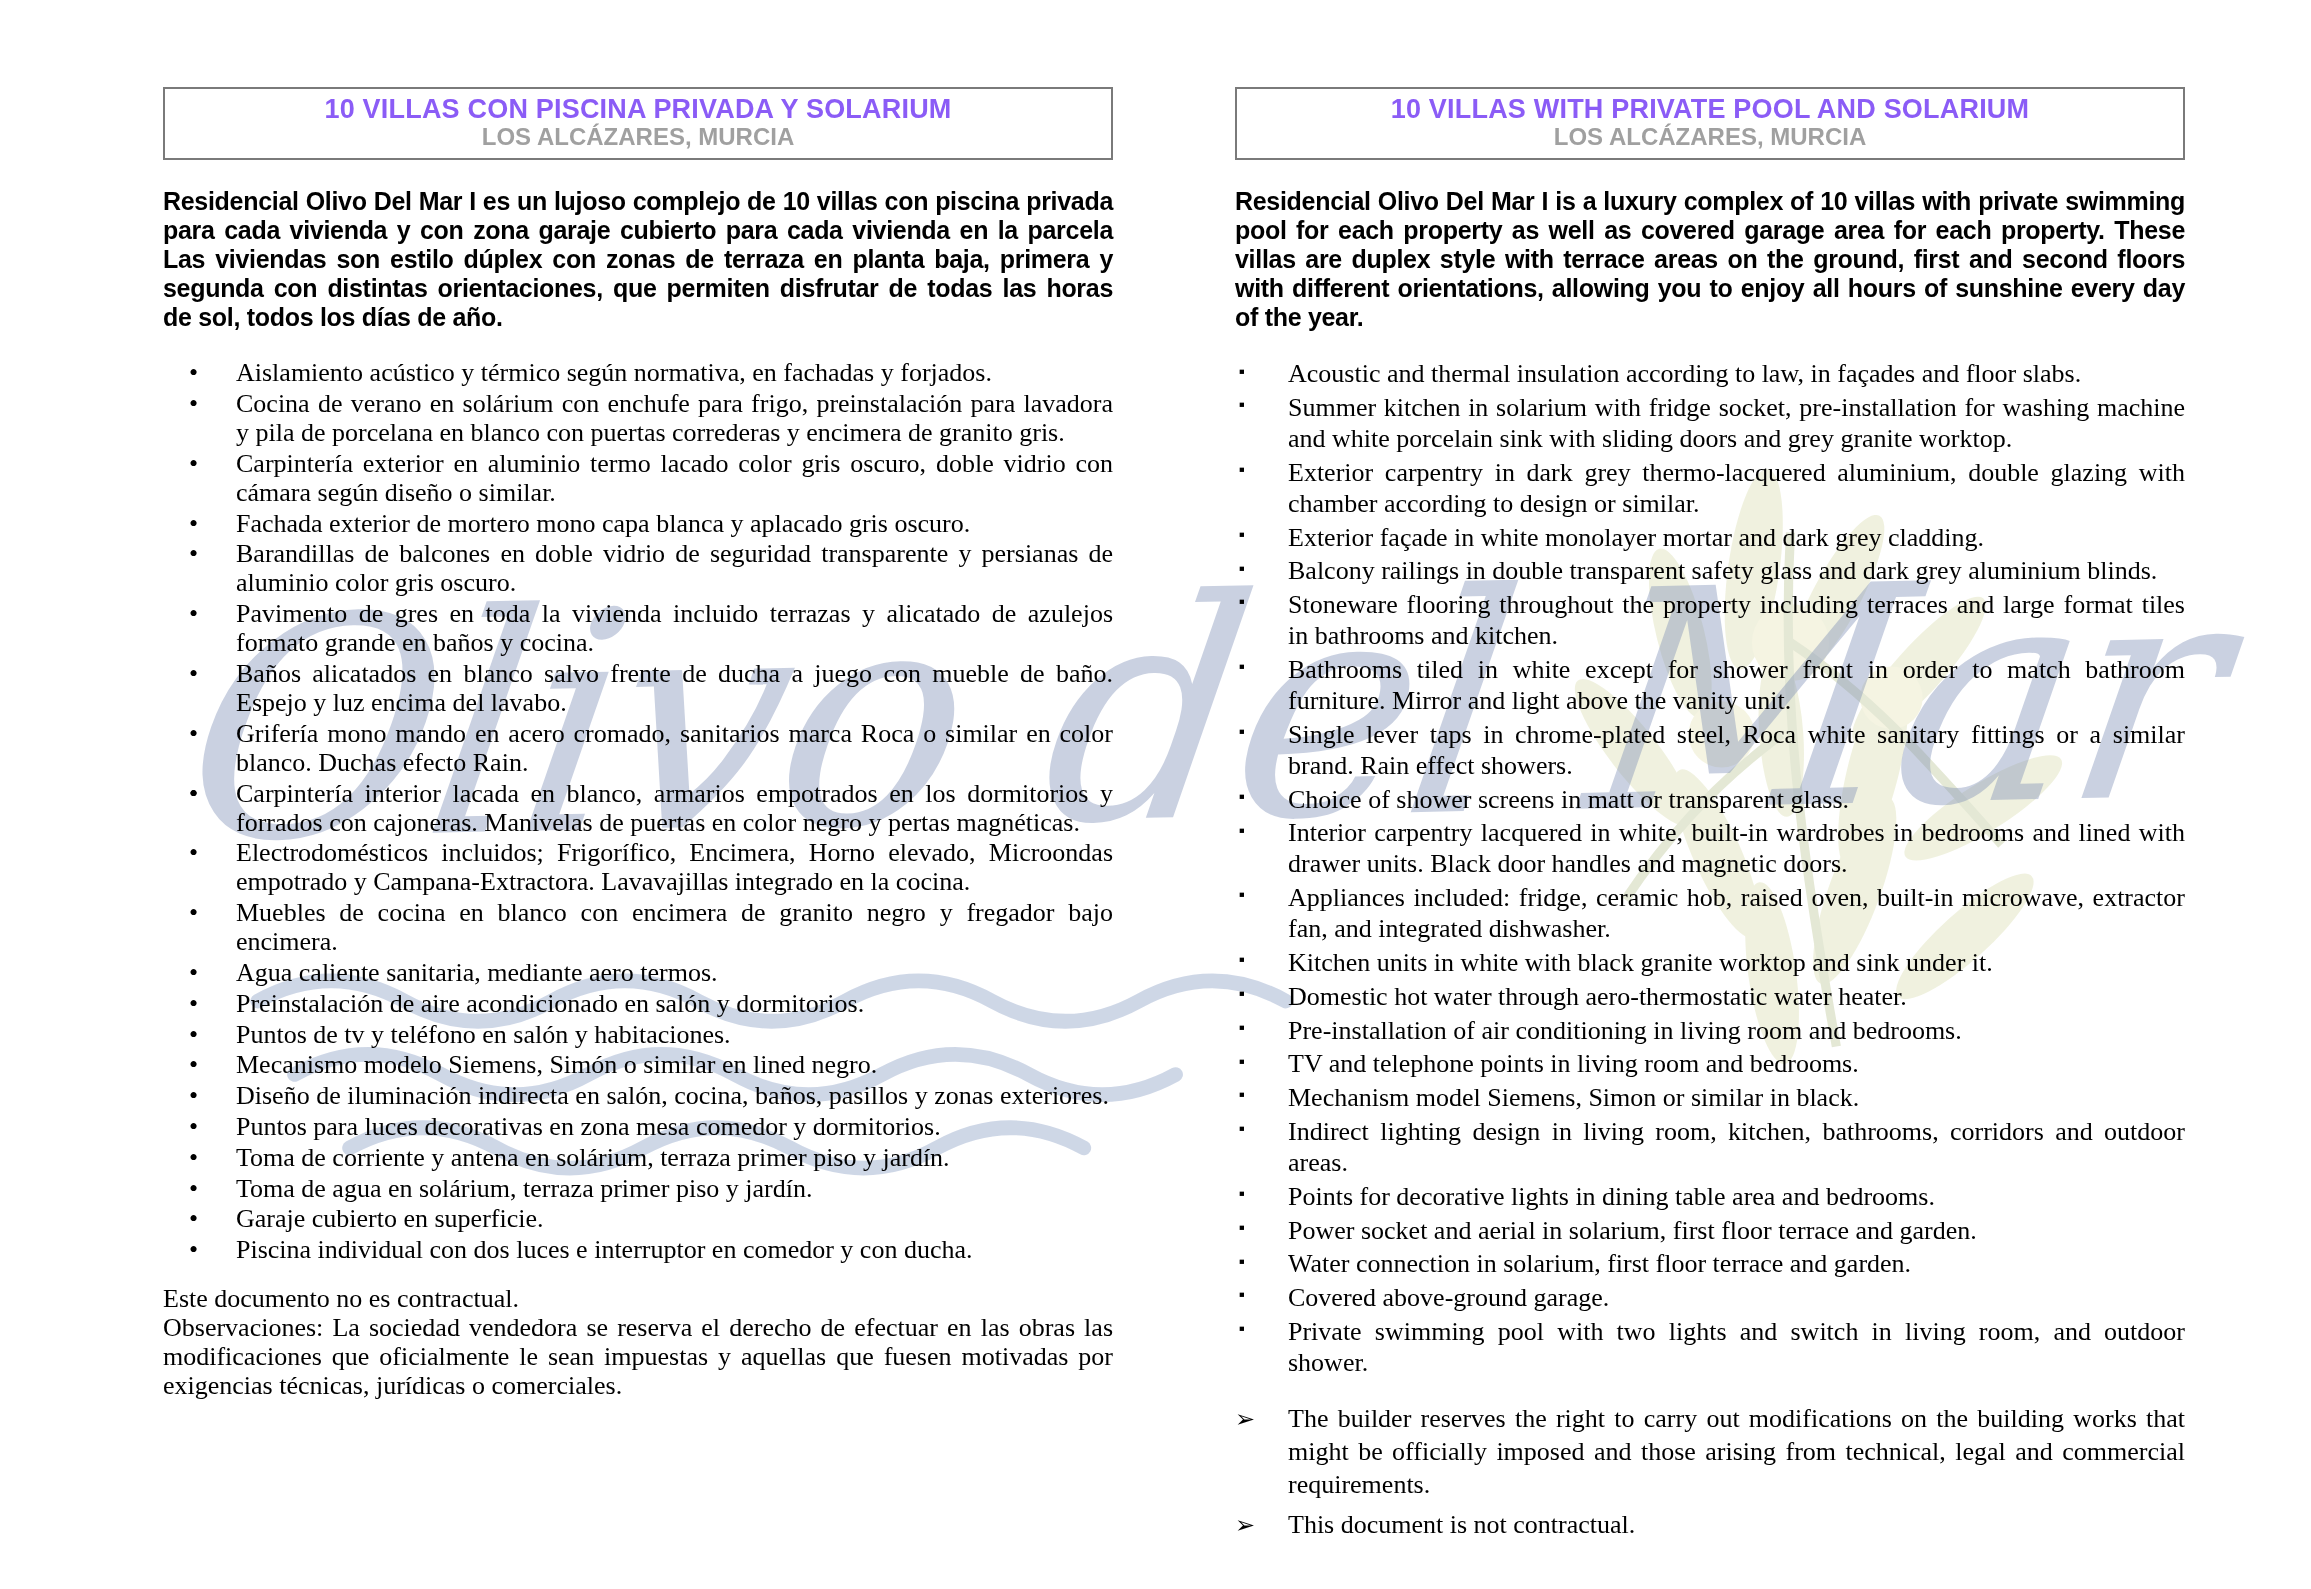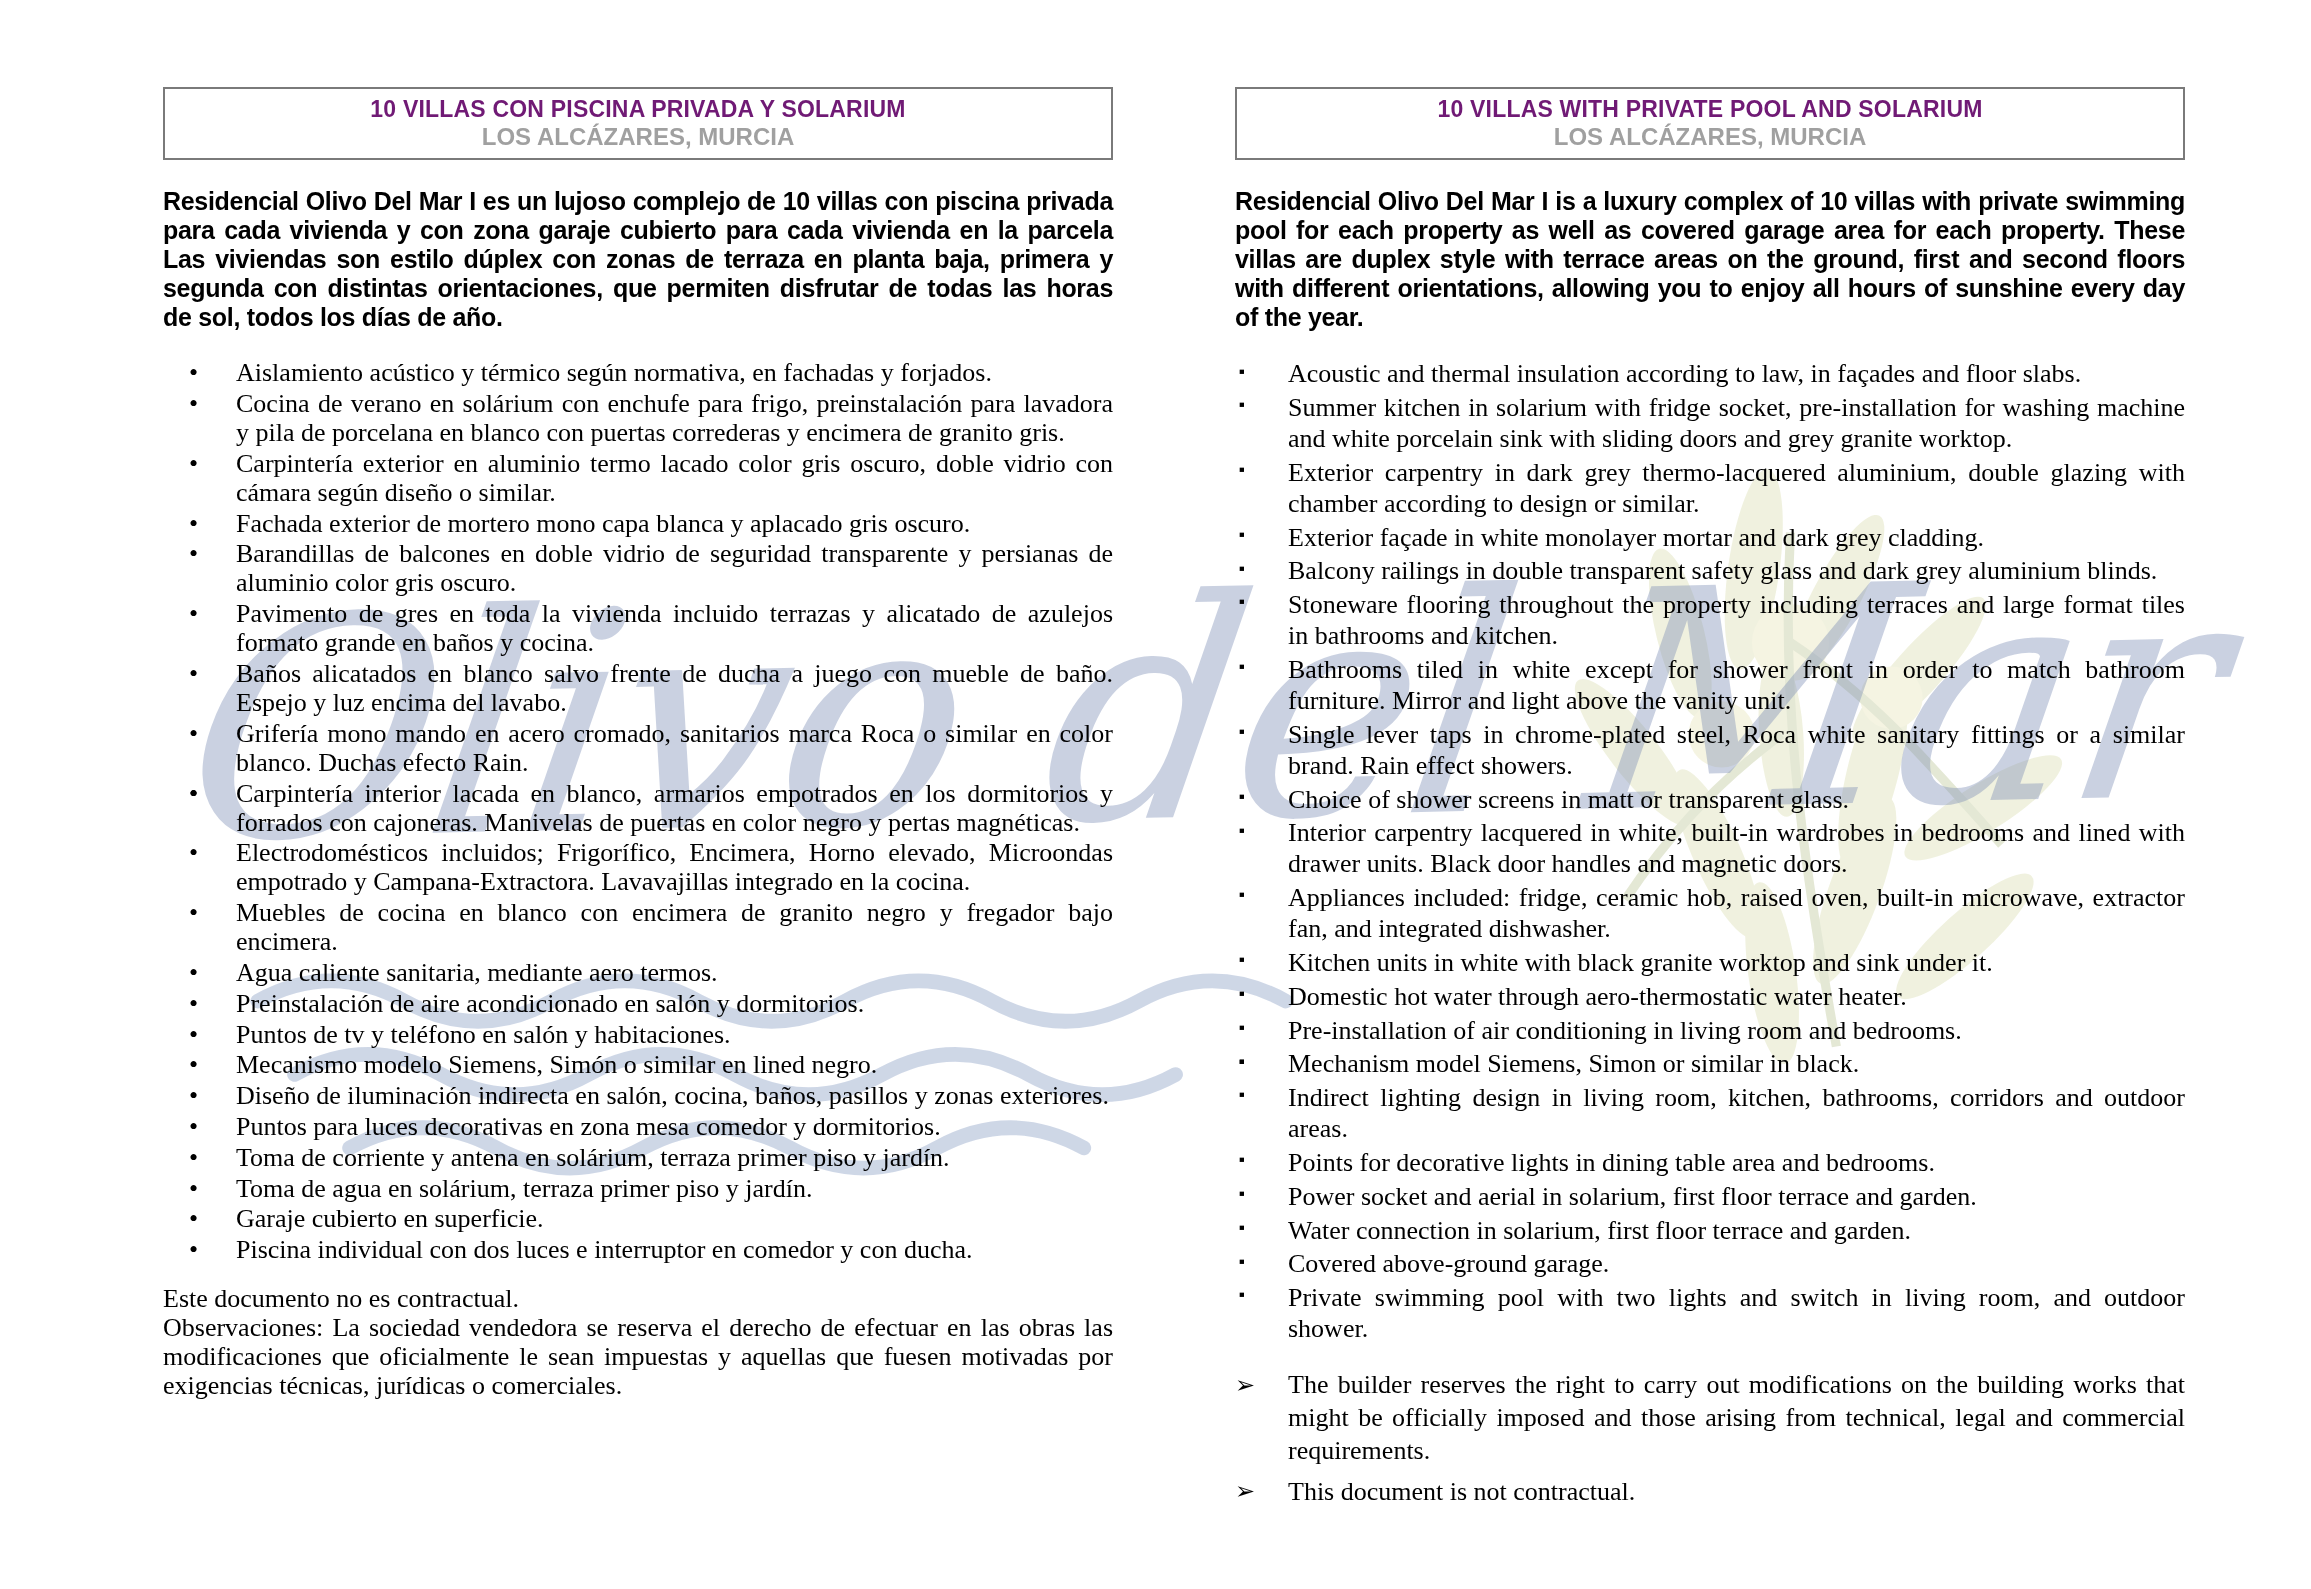--- a/index.html
+++ b/index.html
@@ -30,21 +30,21 @@
   .col.left{left:163px;}
   .col.right{left:1235px;}
   .hbox{
     box-sizing:border-box;width:100%;
     border:2.8px solid #7a7a7a;
     padding:5.5px 7.3px 7.3px 7.3px;
     text-align:center;
     font-family:"Liberation Sans", sans-serif;
     background:transparent;
   }
-  .hbox .h1{font-size:23px;font-weight:700;color:#701a75;letter-spacing:0.2px;line-height:28.5px;}
+  .hbox .h1{font-size:27px;font-weight:700;color:#8b5cf6;letter-spacing:0.2px;line-height:28.5px;}
   .hbox .h2{font-size:24px;font-weight:700;color:#a0a0a0;line-height:27.5px;}
   .intro{
     margin:27.5px 0 0 0;
     font-family:"Liberation Sans", sans-serif;
     font-weight:700;
     font-size:25px;line-height:29px;
     letter-spacing:-0.3px;
     text-align:justify;
   }
   ul.specs{list-style:none;margin:26px 0 0 0;padding:0;}
@@ -272,20 +272,21 @@
         <li>
         <span class="mk">▪</span>
         <span class="tx">Domestic hot water through aero-thermostatic water heater.</span>
       </li>
         <li>
         <span class="mk">▪</span>
         <span class="tx">Pre-installation of air conditioning in living room and bedrooms.</span>
       </li>
         <li>
         <span class="mk">▪</span>
+        <span class="tx">TV and telephone points in living room and bedrooms.</span>
       </li>
         <li>
         <span class="mk">▪</span>
         <span class="tx">Mechanism model Siemens, Simon or similar in black.</span>
       </li>
         <li>
         <span class="mk">▪</span>
         <span class="tx">Indirect lighting design in living room, kitchen, bathrooms, corridors and outdoor areas.</span>
       </li>
         <li>

